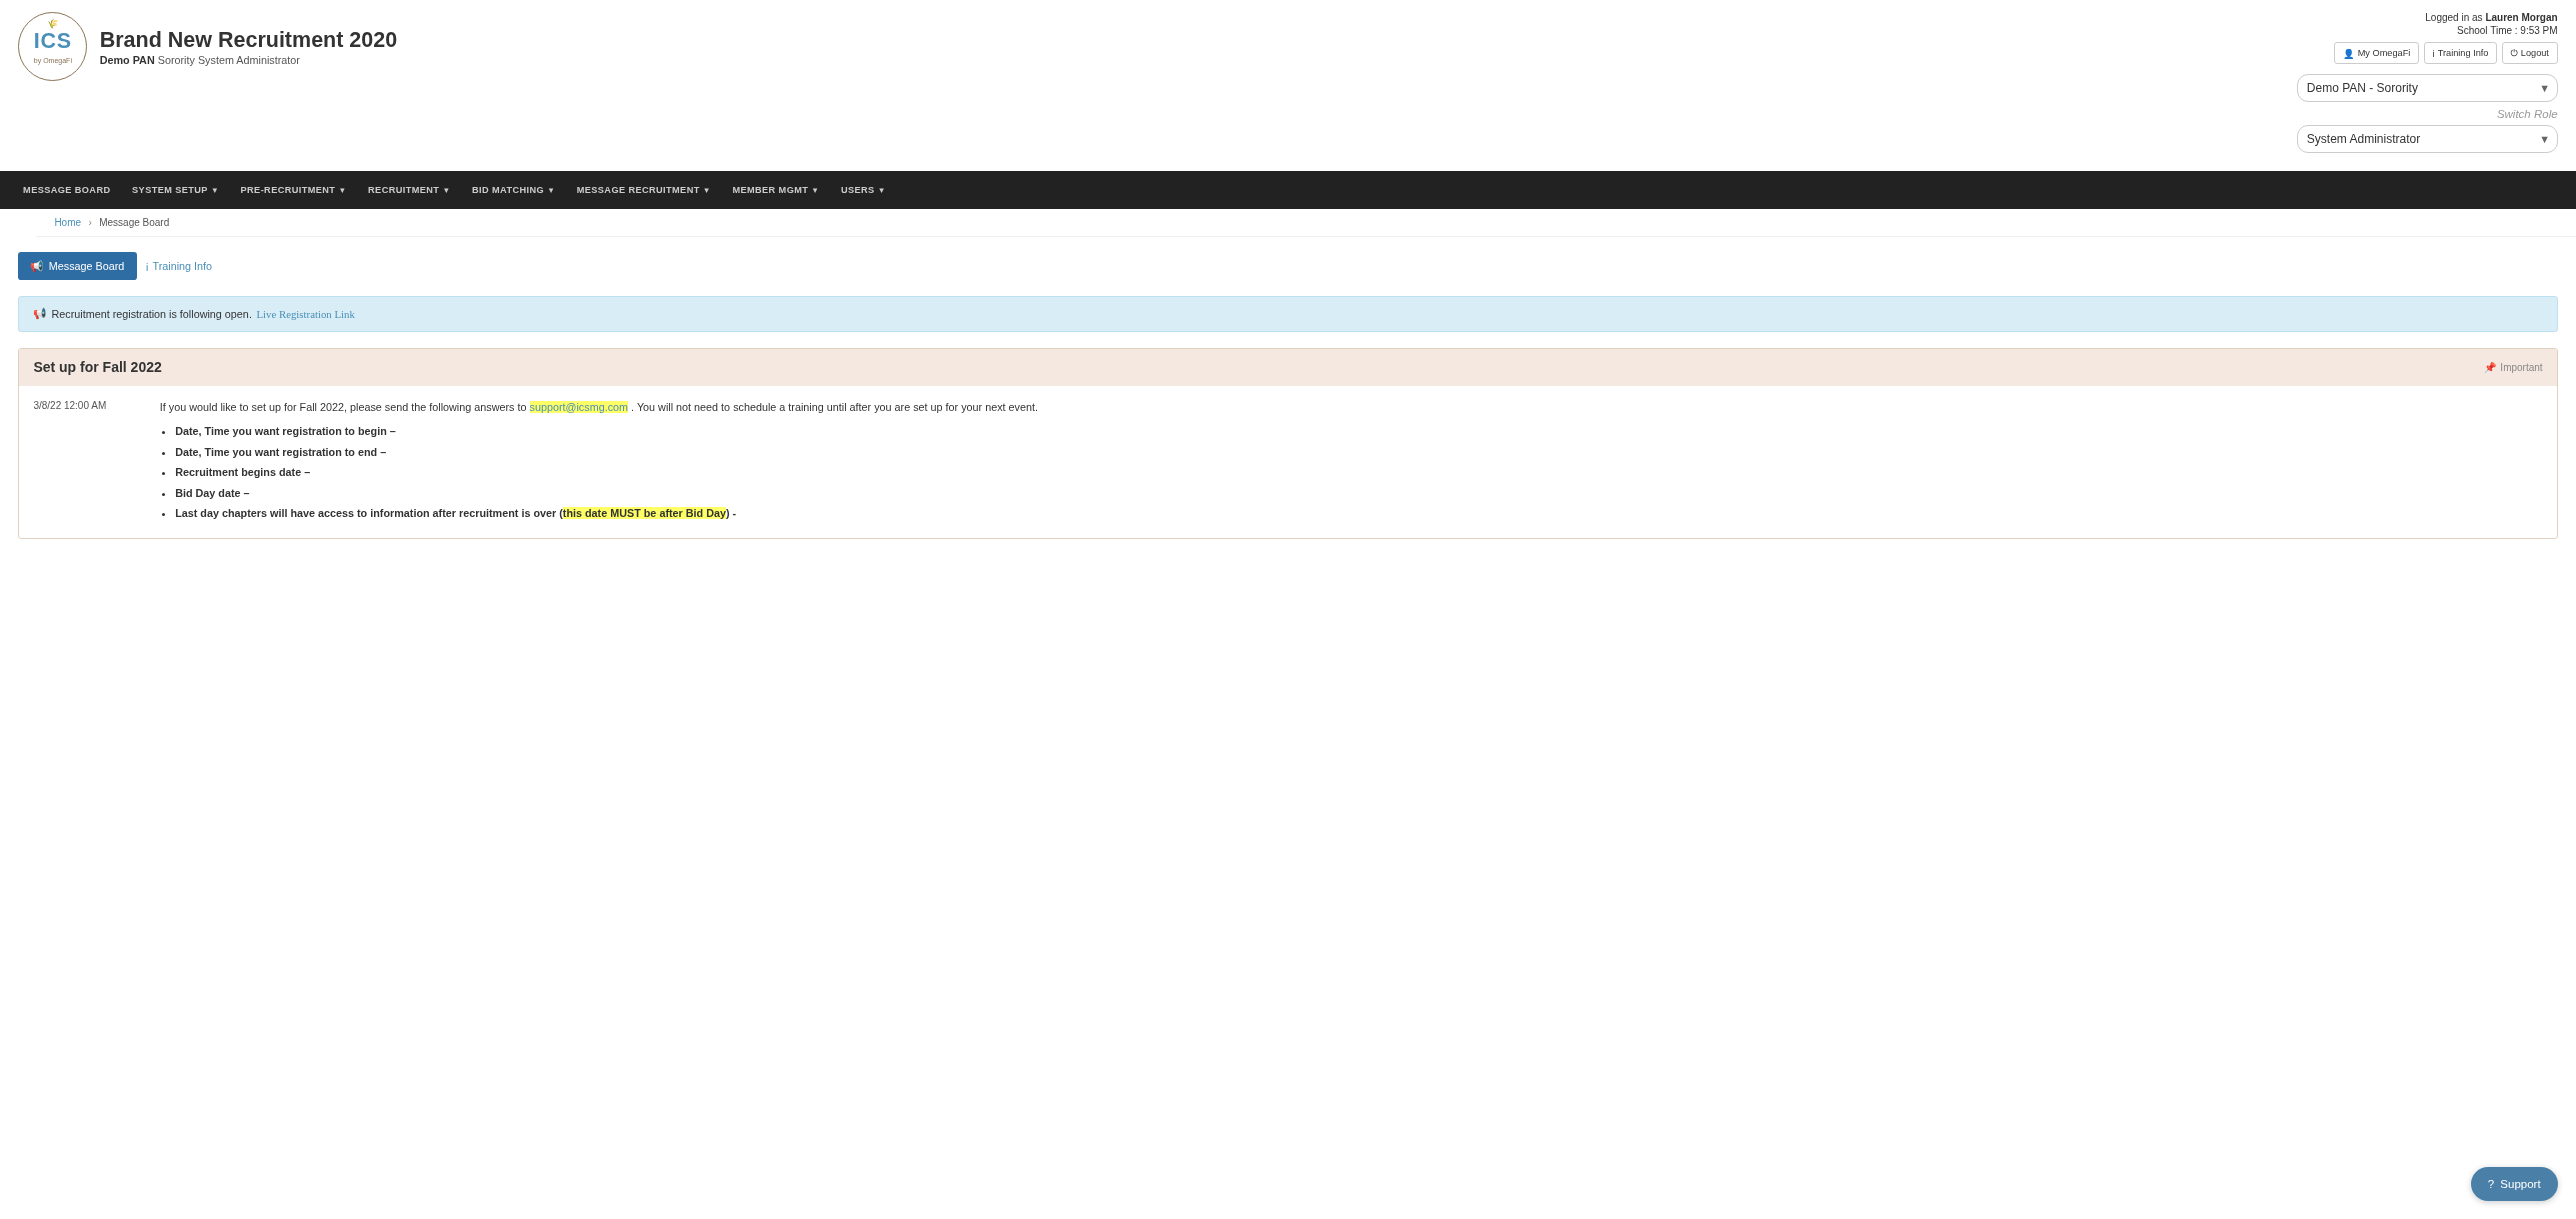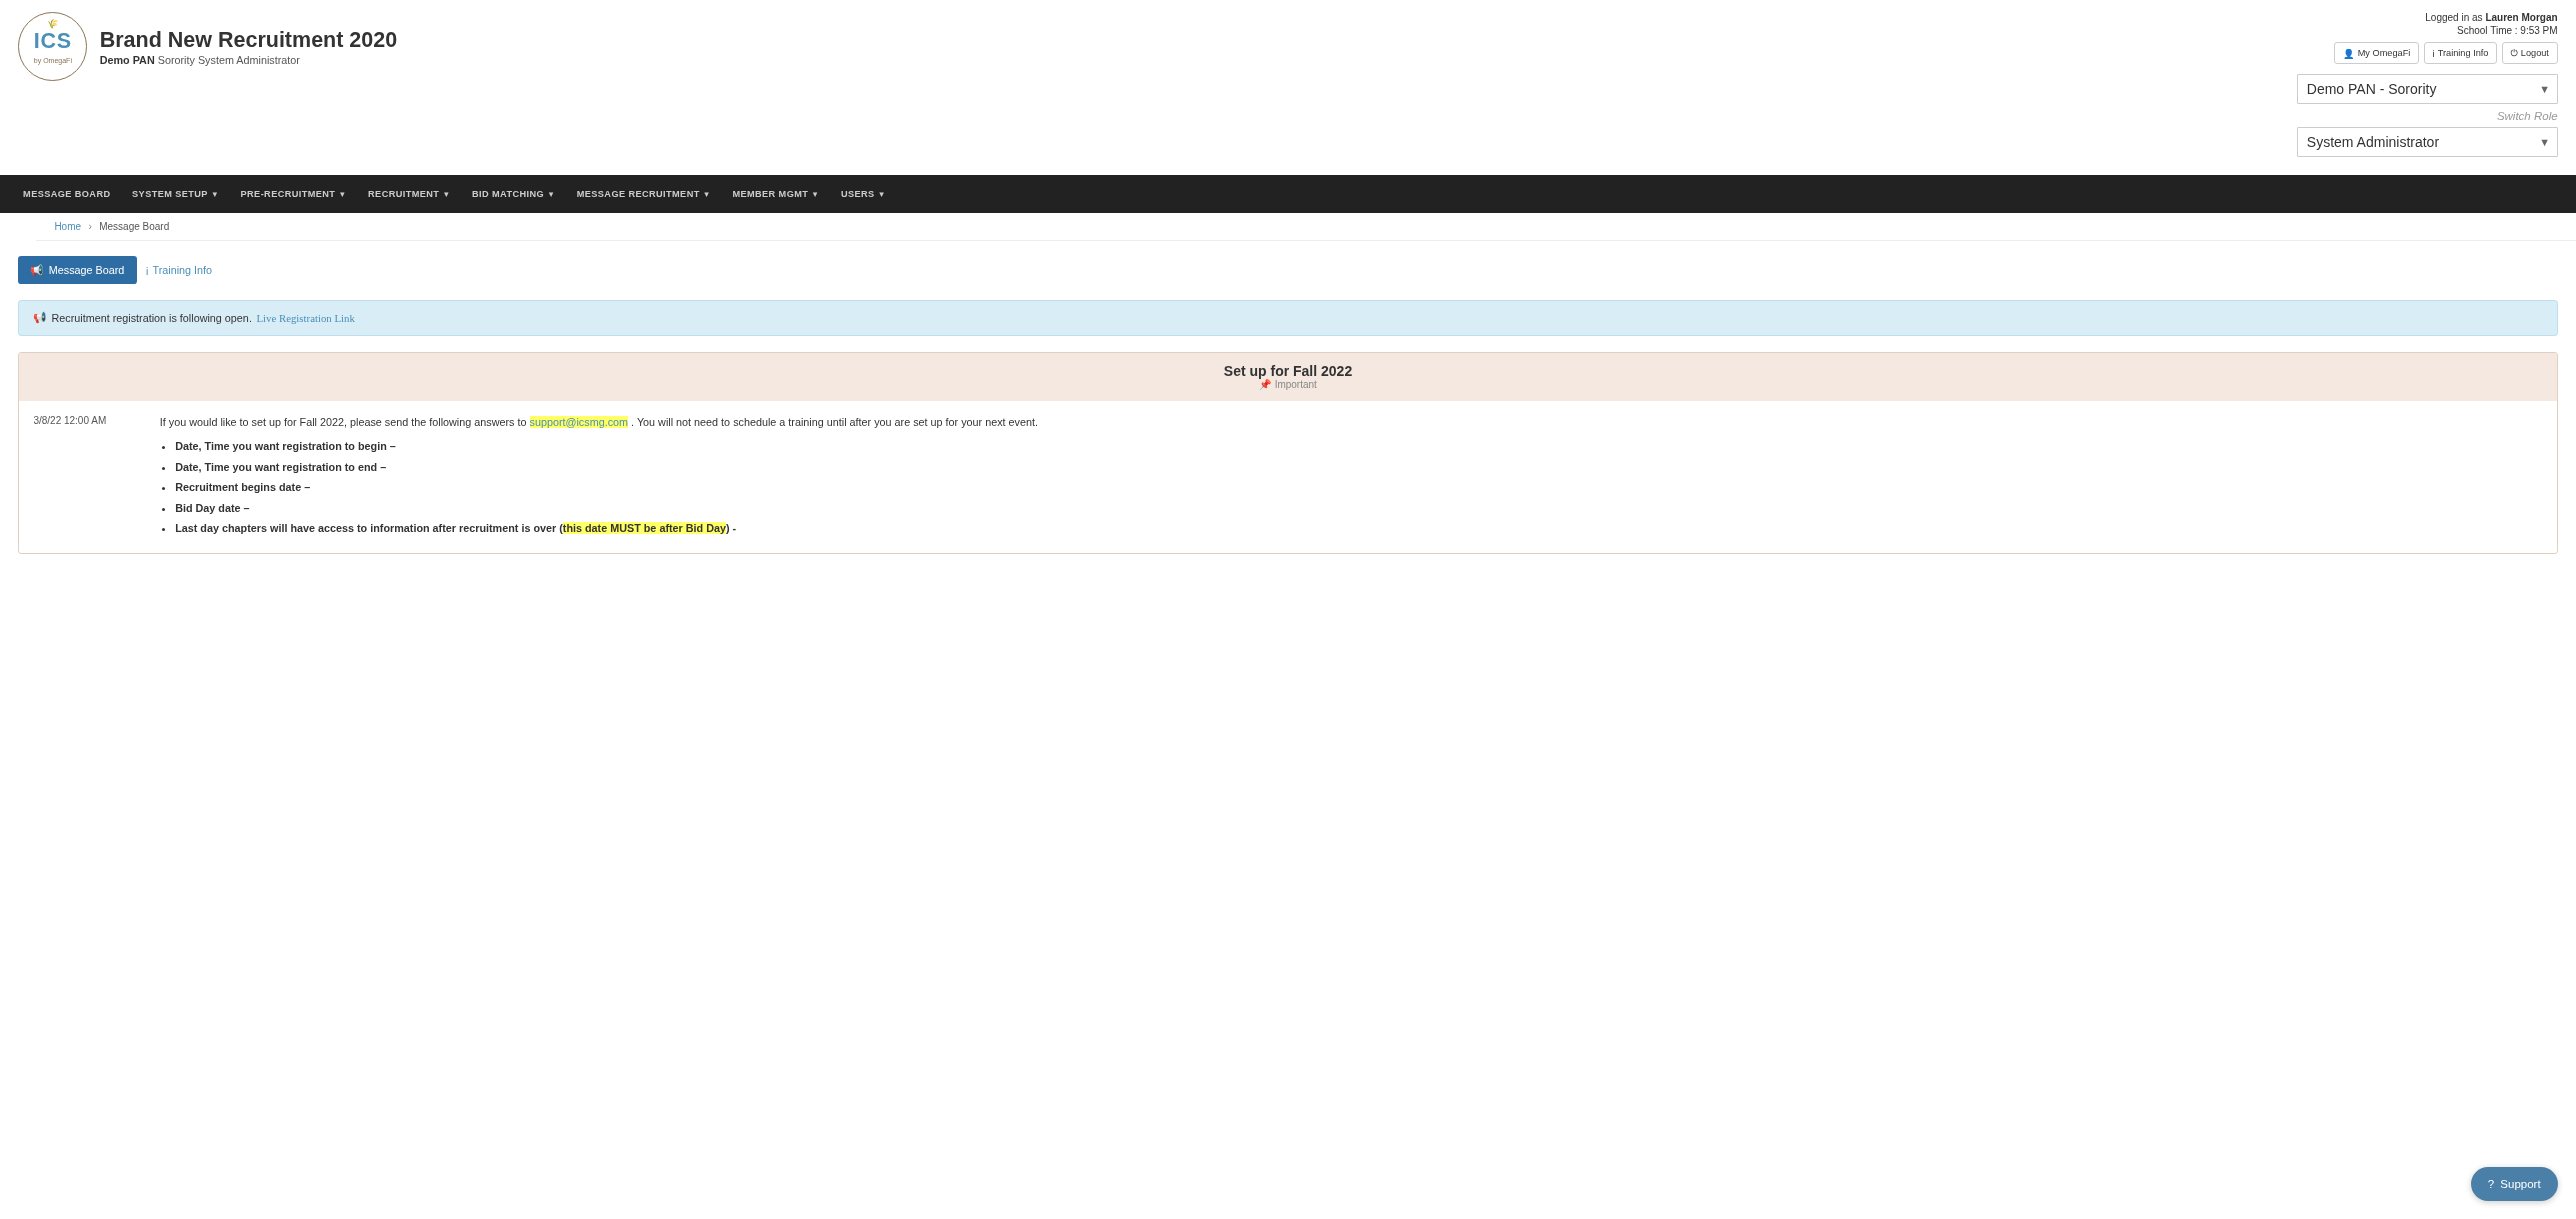--- a/index.html
+++ b/index.html
@@ -17,21 +17,21 @@
     .header-title .subtitle strong { color: #333; }
 
     .header-right { text-align: right; }
     .logged-in { font-size: 10px; color: #333; margin-bottom: 1.5px; }
     .logged-in strong { font-weight: bold; }
     .school-time { font-size: 10px; color: #333; margin-bottom: 6.1px; }
     .header-buttons { display: flex; gap: 4.6px; justify-content: flex-end; margin-bottom: 9.2px; }
     .btn-header { display: flex; align-items: center; gap: 3.1px; padding: 3.8px 7.7px; border: 0.8px solid #ccc; border-radius: 3.1px; font-size: 9.2px; cursor: pointer; background: #fff; color: #333; }
     .btn-header.logout { color: #333; }
     .dropdown-wrapper { position: relative; width: 261px; margin-bottom: 6.1px; }
-    .dropdown-wrapper select { width: 100%; padding: 6.1px 9.2px; border: 0.8px solid #ccc; border-radius: 1px; font-size: 14px; color: #333; background: #fff; appearance: none; cursor: pointer; }
+    .dropdown-wrapper select { width: 100%; padding: 6.1px 9.2px; border: 0.8px solid #ccc; border-radius: 11px; font-size: 12px; color: #333; background: #fff; appearance: none; cursor: pointer; }
     .dropdown-chevron { position: absolute; right: 7.7px; top: 50%; transform: translateY(-50%); color: #666; pointer-events: none; }
     .switch-role { font-size: 11.5px; color: #999; text-align: right; margin-bottom: 4.6px; font-style: italic; }
 
     
     .navbar { background: #222; padding: 0 12.3px; display: flex; align-items: center; }
     .nav-item { color: #ccc; font-size: 9.2px; font-weight: bold; padding: 14px 10.8px; cursor: pointer; display: flex; align-items: center; gap: 3.1px; white-space: nowrap; letter-spacing: 0.4px; }
     .nav-arrow { font-size: 7.7px; }
 
     
     .breadcrumb { padding: 7.7px 18.4px; font-size: 10px; color: #555; border-bottom: 0.8px solid #eee; margin-left: 36px; }
@@ -45,21 +45,21 @@
     .action-row { display: flex; align-items: center; gap: 9.2px; margin-bottom: 15.4px; }
     .btn-message-board { background: #2E6DA4; color: #fff; border: none; padding: 7.7px 12.3px; border-radius: 3.1px; font-size: 10.8px; cursor: pointer; display: flex; align-items: center; gap: 4.6px; }
     .btn-training-info { background: none; border: none; color: #4A90B8; font-size: 10.8px; cursor: pointer; display: flex; align-items: center; gap: 3.8px; }
 
     
     .banner-recruitment { background: #d9edf7; border: 0.8px solid #bce0f0; border-radius: 3.1px; padding: 10.8px 14px; margin-bottom: 15.4px; font-size: 10.8px; color: #333; display: flex; align-items: center; gap: 4.6px; }
     .banner-recruitment a { color: #4A90B8; text-decoration: none; font-family: Liberation Serif, serif; }
 
     
     .message-card { border: 0.8px solid #e0d0c0; border-radius: 3.1px; overflow: hidden; margin-bottom: 15.4px; }
-    .message-card-header { background: #f5e8e0; padding: 10.8px 14px; display: flex; justify-content: space-between; align-items: center; flex-direction: column; }
+    .message-card-header { background: #f5e8e0; padding: 10.8px 14px; display: flex; justify-content: space-between; align-items: center; }
     .message-card-title { font-size: 14px; font-weight: bold; color: #333; }
     .message-card-important { font-size: 10px; color: #888; display: flex; align-items: center; gap: 3.1px; }
     .message-card-body { padding: 12.3px 14px; }
     .message-row { display: flex; gap: 18.4px; }
     .message-date { color: #555; font-size: 10px; min-width: 108px; white-space: nowrap; margin-top: 1.5px; }
     .message-content { flex: 1; font-size: 10.8px; color: #333; line-height: 1.6; }
     .message-content a { color: #4A90B8; text-decoration: none; }
     .message-content a.highlight { background: #ffff66; margin-top: 18px; }
     .message-content ul { margin: 7.7px 0 0 15.4px; }
     .message-content ul li { margin-bottom: 3.1px; }

